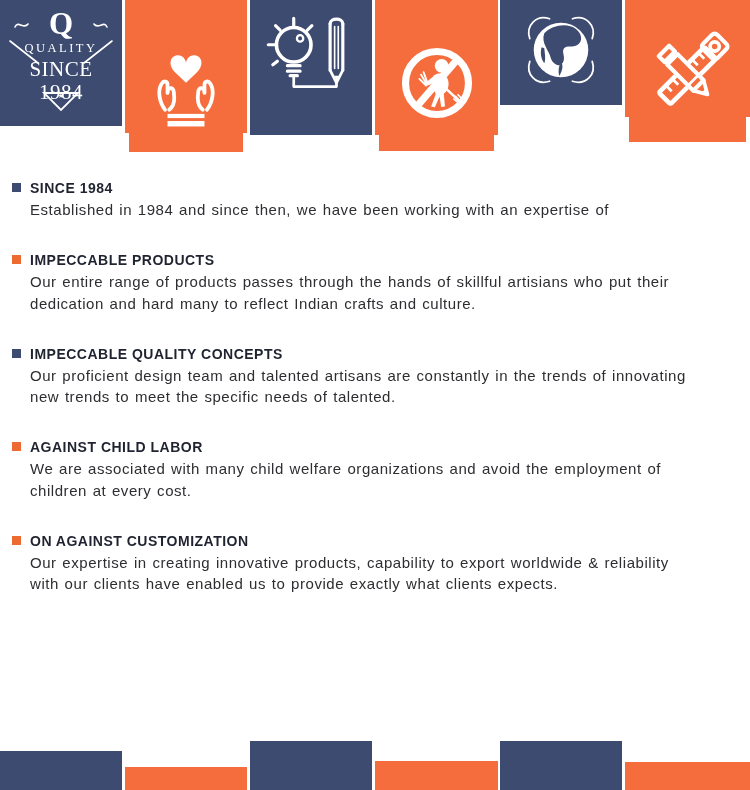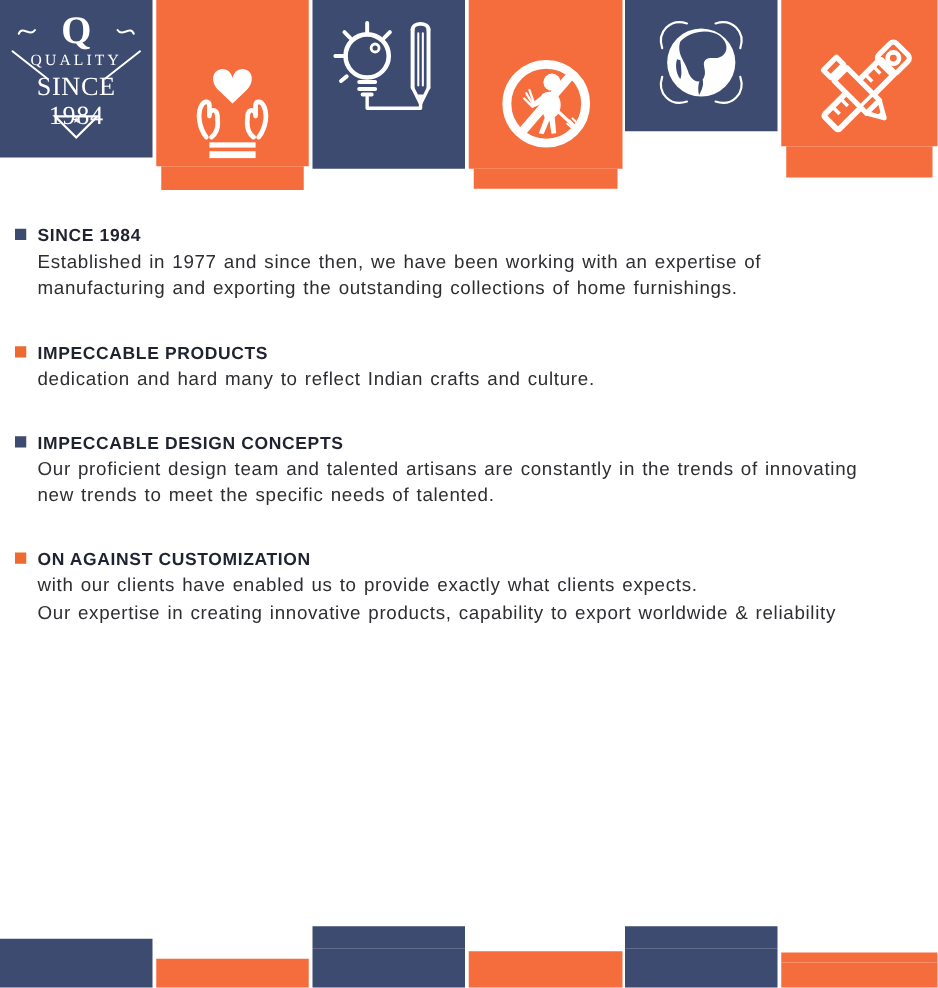--- a/index.html
+++ b/index.html
@@ -177,44 +177,50 @@
       </g>
     </svg>
   </div>
 </div>
 
 <div class="content">
 
   <div class="section">
     <span class="bullet" style="background: rgb(61, 75, 112);"></span>
     <div class="section-title">SINCE 1984</div>
-    <div class="section-body">Established in 1977 and since then, we have been working with an expertise of</div>
-    <div class="section-body">manufacturing and exporting the outstanding collections of home furnishings.</div>
+    <div class="section-body">Established in 1984 and since then, we have been working with an expertise of</div>
   </div>
 
   <div class="section">
     <span class="bullet" style="background: rgb(237, 106, 48);"></span>
     <div class="section-title">IMPECCABLE PRODUCTS</div>
+    <div class="section-body">Our entire range of products passes through the hands of skillful artisians who put their</div>
     <div class="section-body">dedication and hard many to reflect Indian crafts and culture.</div>
   </div>
 
   <div class="section">
     <span class="bullet" style="background: rgb(61, 75, 112);"></span>
-    <div class="section-title">IMPECCABLE DESIGN CONCEPTS</div>
+    <div class="section-title">IMPECCABLE QUALITY CONCEPTS</div>
     <div class="section-body">Our proficient design team and talented artisans are constantly in the trends of innovating</div>
     <div class="section-body">new trends to meet the specific needs of talented.</div>
   </div>
 
+  <div class="section">
+    <span class="bullet" style="background: rgb(237, 106, 48);"></span>
+    <div class="section-title">AGAINST CHILD LABOR</div>
+    <div class="section-body">We are associated with many child welfare organizations and avoid the employment of</div>
+    <div class="section-body">children at every cost.</div>
+  </div>
 
 
   <div class="section">
     <span class="bullet" style="background: rgb(237, 106, 48);"></span>
     <div class="section-title">ON AGAINST CUSTOMIZATION</div>
+    <div class="section-body">Our expertise in creating innovative products, capability to export worldwide &amp; reliability</div>
     <div class="section-body">with our clients have enabled us to provide exactly what clients expects.</div>
-    <div class="section-body">Our expertise in creating innovative products, capability to export worldwide &amp; reliability</div>
   </div>
 </div>
 
 <div class="strip bottom">
   <div class="ftile ft1">
     <div class="tab" style="background: rgb(61, 75, 112);"></div>
     <div class="main" style="background: rgb(61, 75, 112);"></div>
   </div>
   <div class="ftile ft2">
     <div class="tab" style="background: rgb(246, 109, 61);"></div>

